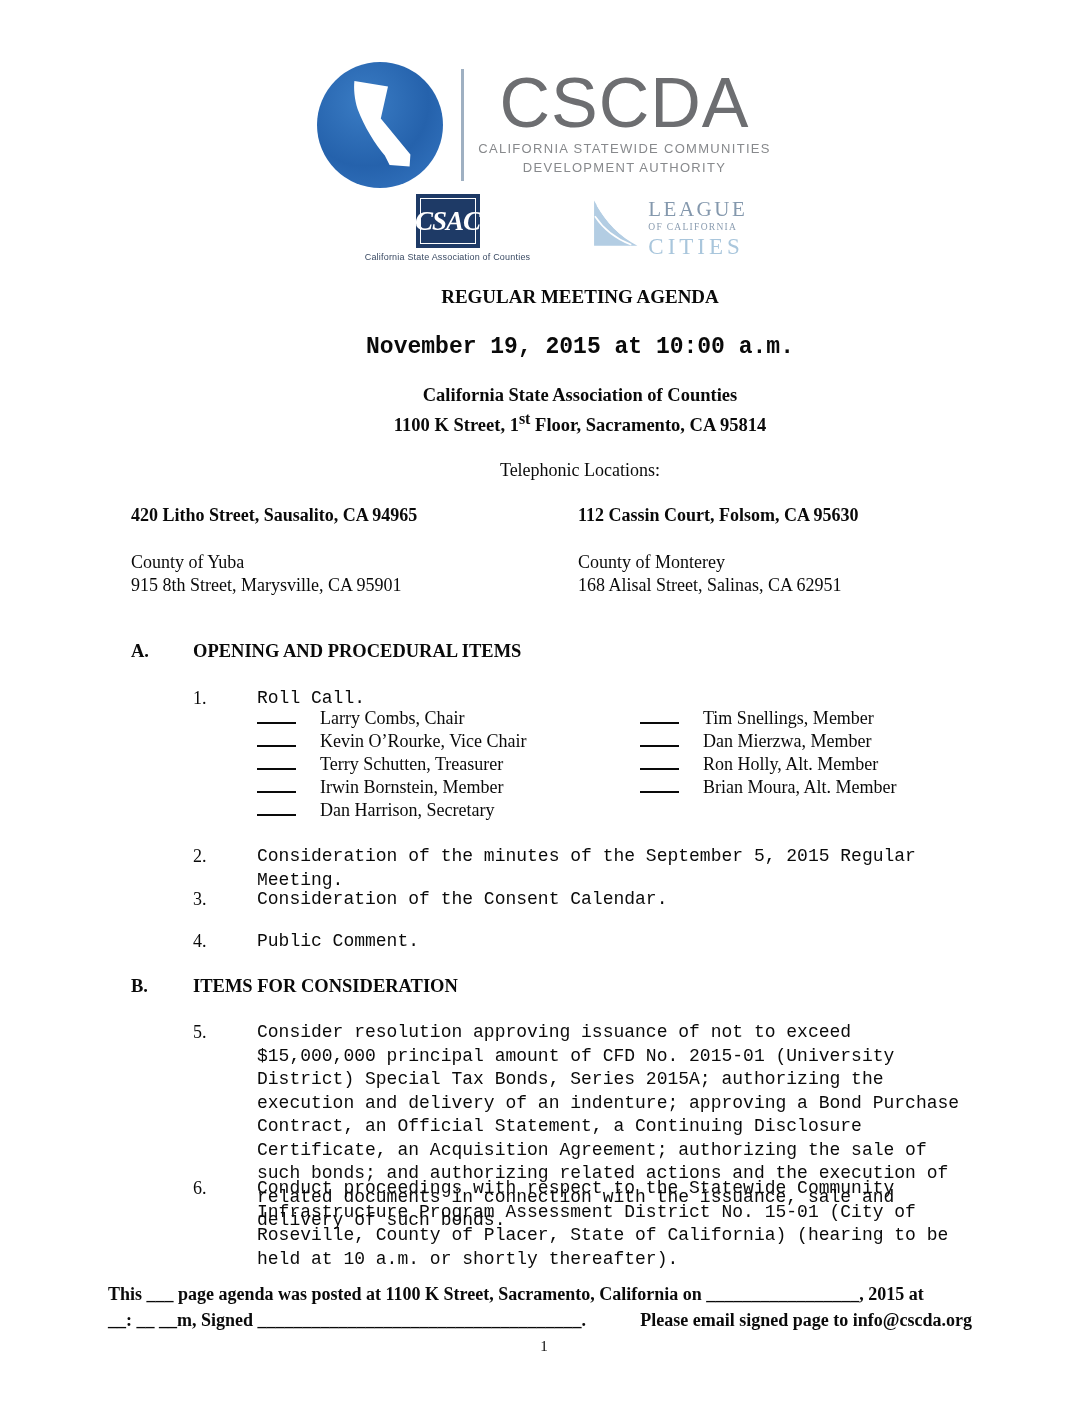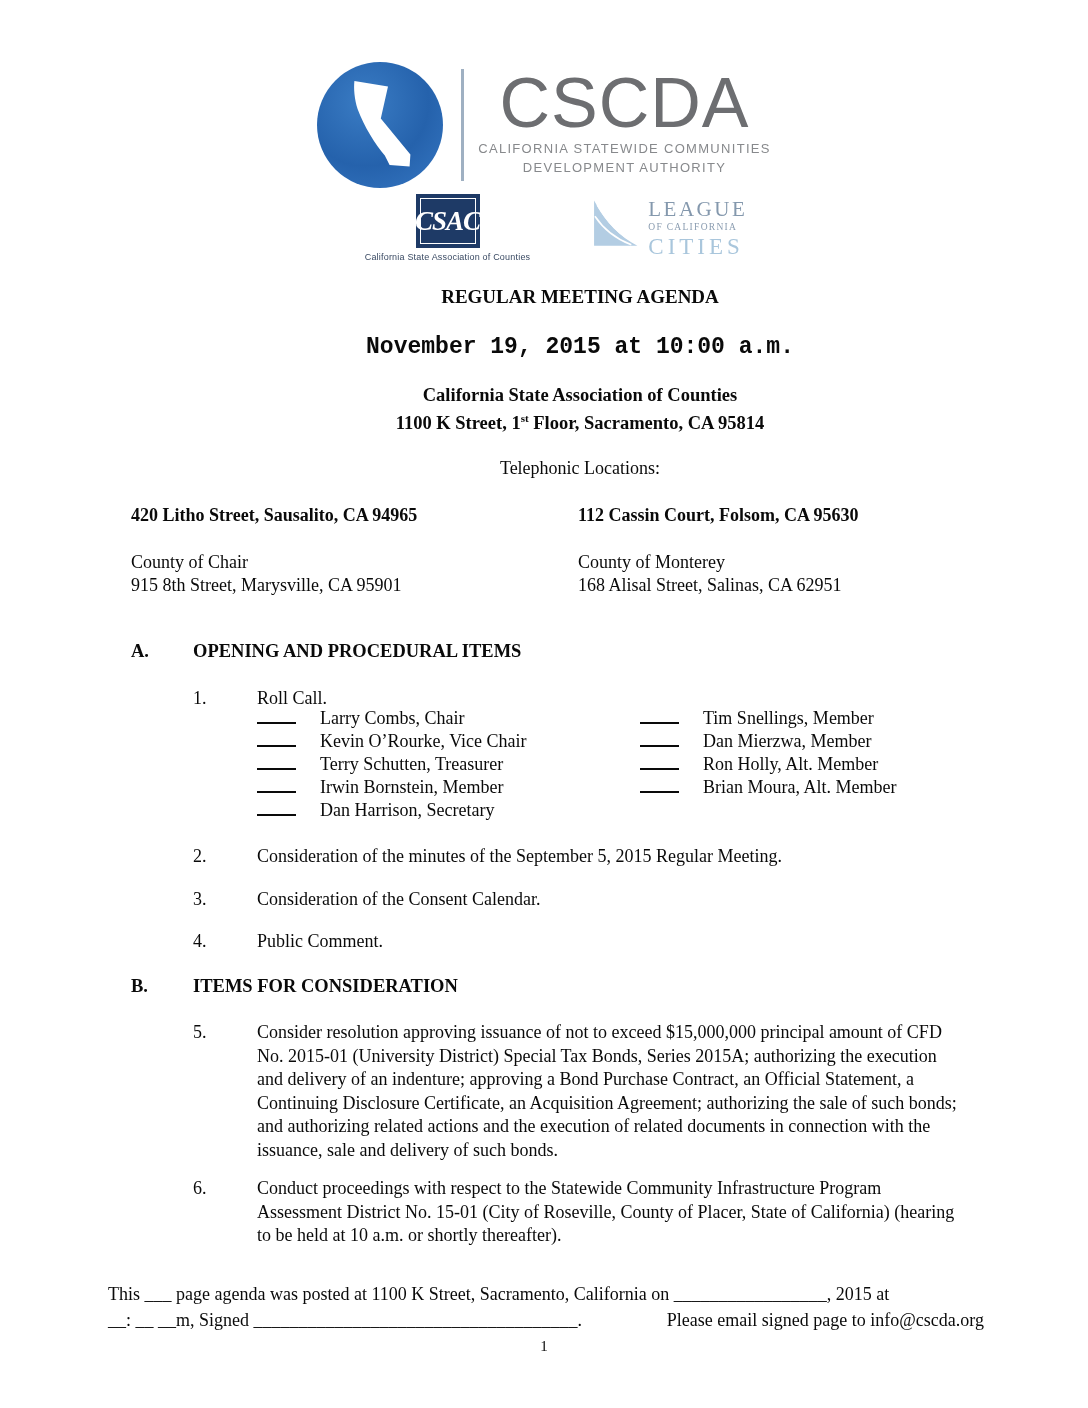--- a/index.html
+++ b/index.html
@@ -46,49 +46,49 @@
   .league-l1 { font-size:21px; color:#8498ad; letter-spacing:2.5px; }
   .league-l2 { font-size:9.5px; color:#8a9cb0; letter-spacing:1.3px; margin-top:3px; }
   .league-l3 { font-size:23px; color:#a9c6dc; letter-spacing:4px; margin-top:2px; }
 
   
   .title-block { position:absolute; top:286px; left:0; width:100%; text-align:center;margin-left:36px; }
   .t-title { font-size:19px; font-weight:bold; }
   .t-date  { font-size:23px; font-weight:bold; margin-top:26px;font-family:Liberation Mono, monospace; }
   .t-venue { font-size:18.5px; font-weight:bold; margin-top:24px; line-height:23px; }
   .t-addr  { font-size:18.5px; font-weight:bold; line-height:23px; }
-  .t-addr sup { font-size:11px; }
+  .t-addr sup { font-size:16px; }
   .t-tel   { font-size:18px; margin-top:23px; }
 
   
   .locations { position:absolute; top:504px; left:0; width:100%; font-size:18px; line-height:23px; }
   .loc-col-left  { position:absolute; left:131px; top:0; }
   .loc-col-right { position:absolute; left:578px; top:0; }
   .loc-line1 { margin-bottom:24px;font-weight:bold; }
 
   
   .sec-heading { position:absolute; font-weight:bold; font-size:18.5px; }
   .sec-letter { position:absolute; left:131px; }
   .sec-title  { position:absolute; left:193px; }
   .item-row { position:absolute; left:0; width:100%; font-size:18px; line-height:23.5px; }
   .item-num  { position:absolute; left:193px; }
-  .item-text { position:absolute; left:257px; width:706px; }
+  .item-text { position:absolute; left:257px; width:706px;font-family:Liberation Mono, monospace; }
 
   
   .rollcall { position:absolute; top:708px; left:0; width:100%; font-size:18px; }
   .rc-col-left  { position:absolute; left:257px; top:0; }
   .rc-col-right { position:absolute; left:640px; top:0; }
   .rc-row { height:23px; white-space:nowrap; }
   .rc-blank { display:inline-block; width:39px; height:15px;
     border-bottom:2px solid #0a0a0a; }
   .rc-name { margin-left:24px; }
 
   
-  .footer { position:absolute; top:1281px; left:108px; right:104px;
-    font-size:18px; font-weight:normal; line-height:26px; }
+  .footer { position:absolute; top:1281px; left:108px; right:116px;
+    font-size:18px; font-weight:bold; line-height:26px; }
   .footer-line2 { display:flex; justify-content:space-between; }
   .page-number { position:absolute; top:1338px; left:0; width:100%;
     text-align:center; font-size:15px; }
 </style>
 </head>
 <body>
 
 <div class="page">
 
   <div class="logo-row">
@@ -134,21 +134,21 @@
     <div class="t-title">REGULAR MEETING AGENDA</div>
     <div class="t-date">November 19, 2015 at 10:00 a.m.</div>
     <div class="t-venue">California State Association of Counties</div>
     <div class="t-addr"><span>1100 K Street, 1</span><sup>st</sup><span> Floor, Sacramento, CA 95814</span></div>
     <div class="t-tel">Telephonic Locations:</div>
   </div>
 
   <div class="locations">
     <div class="loc-col-left">
       <div class="loc-line1">420 Litho Street, Sausalito, CA 94965</div>
-      <div>County of Chair</div>
+      <div>County of Yuba</div>
       <div>915 8th Street, Marysville, CA 95901</div>
     </div>
     <div class="loc-col-right">
       <div class="loc-line1">112 Cassin Court, Folsom, CA 95630</div>
       <div>County of Monterey</div>
       <div>168 Alisal Street, Salinas, CA 62951</div>
     </div>
   </div>
 
   <div class="sec-heading" style="top:641px; left:0; width:100%;">

